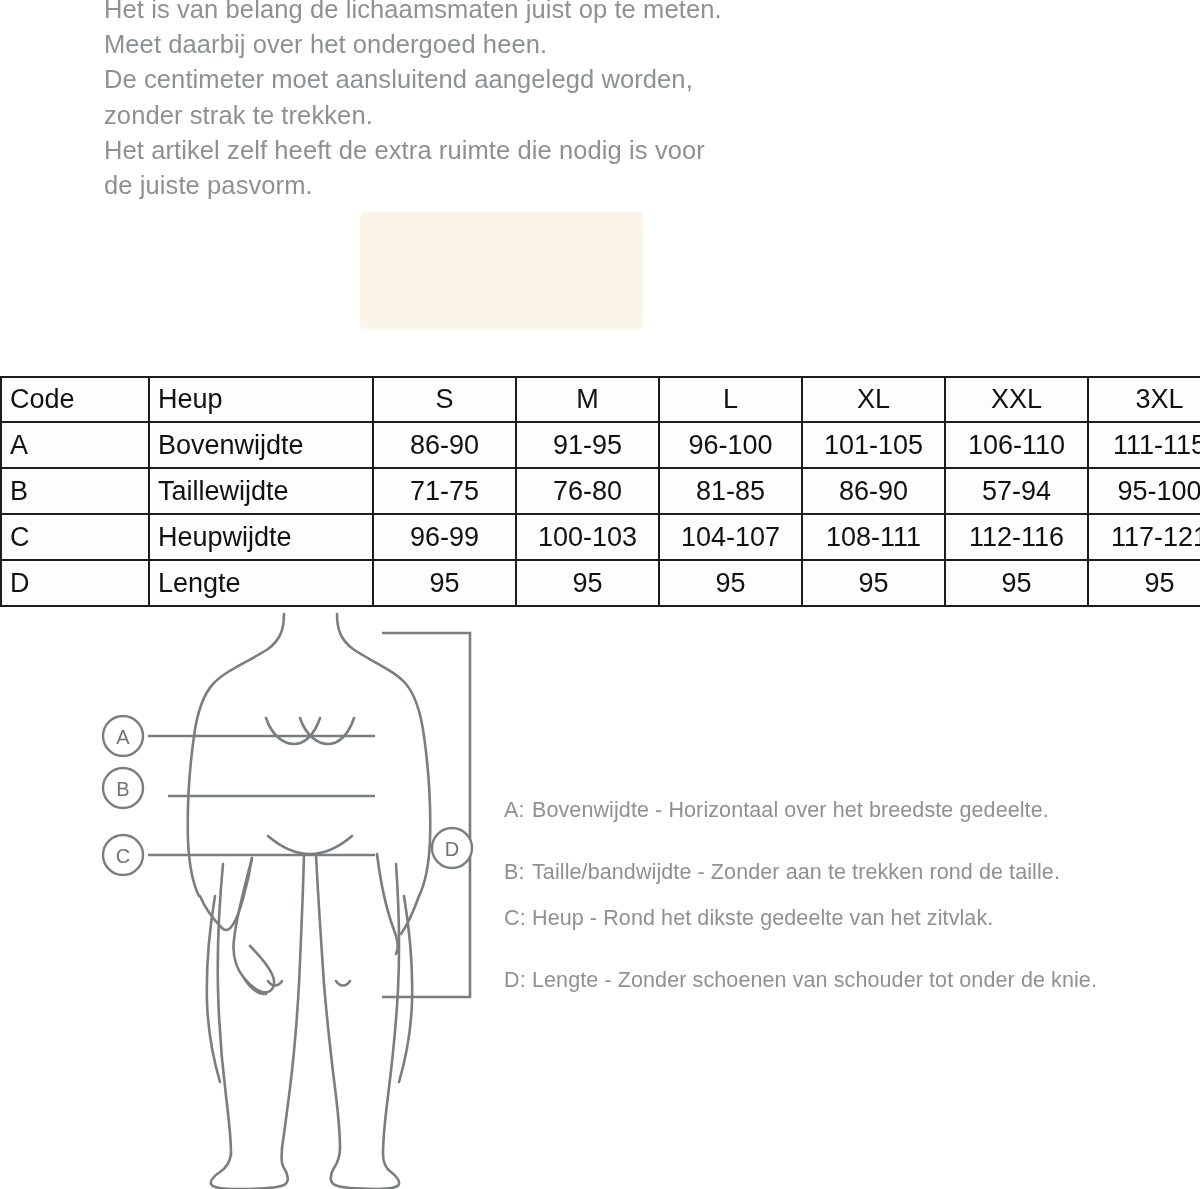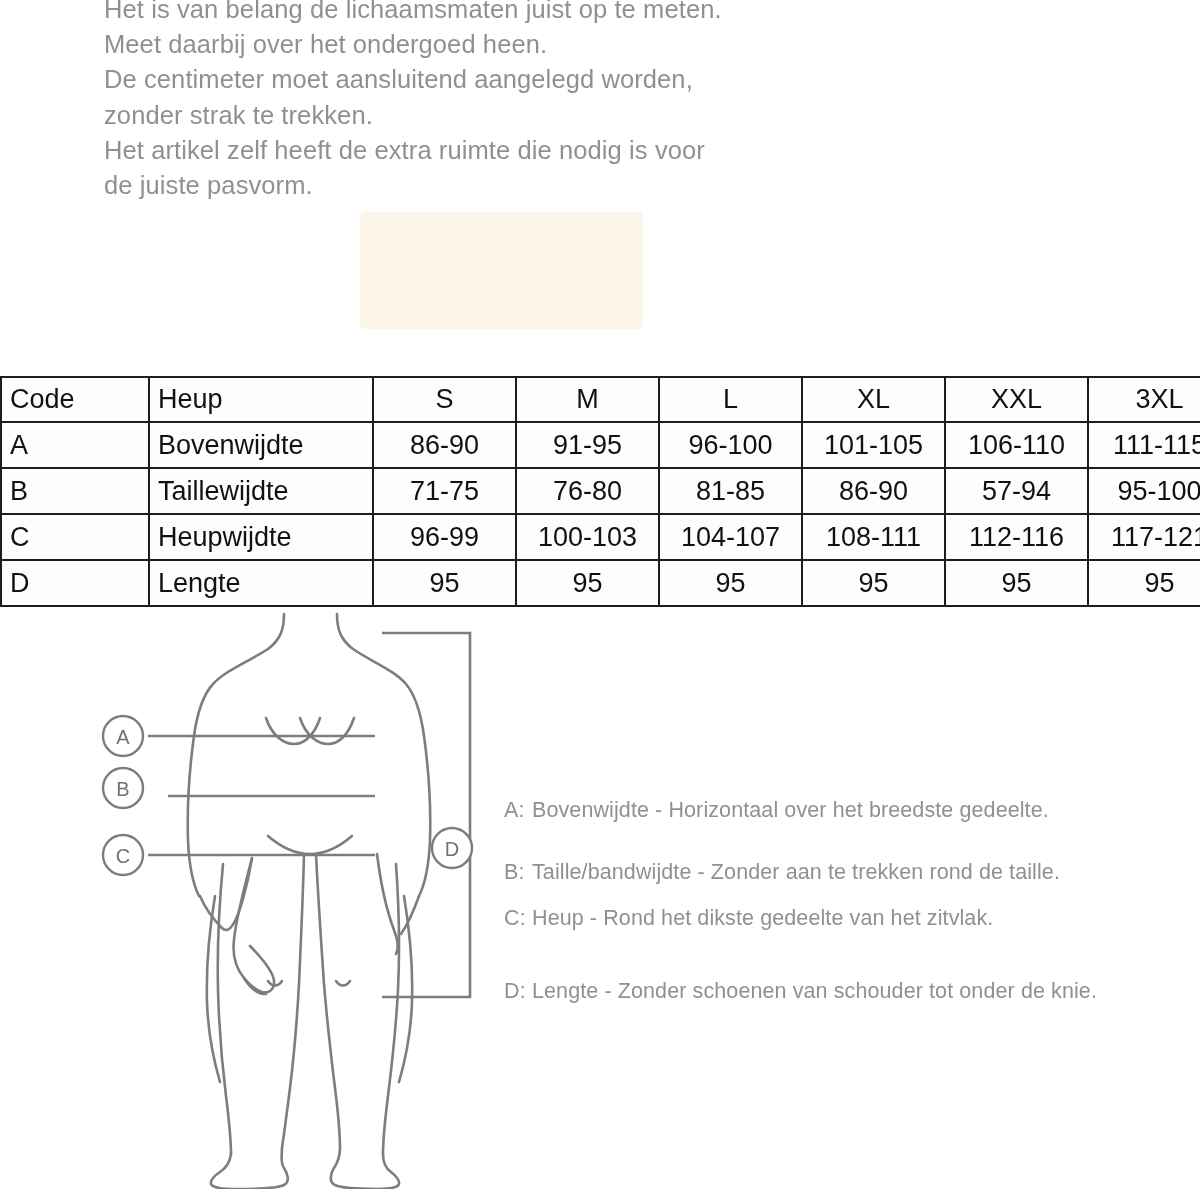--- a/index.html
+++ b/index.html
@@ -102,21 +102,21 @@
     position: absolute;
     white-space: nowrap;
     font-size: 21.5px;
     color: #8e9193;
     letter-spacing: 0.1px;
   }
   .legend-row .key { display: inline-block; width: 28px; }
   .legend-row:nth-child(1) { top: 0px; margin-top: 16px; }
   .legend-row:nth-child(2) { top: 62px; margin-top: 16px; }
   .legend-row:nth-child(3) { top: 124px; }
-  .legend-row:nth-child(4) { top: 186px; margin-top: 11px; }
+  .legend-row:nth-child(4) { top: 186px; }
 </style>
 </head>
 <body>
 
 <div id="page">
 
   <div id="intro">
     <span class="line">Het is van belang de lichaamsmaten juist op te meten.</span>
     <span class="line">Meet daarbij over het ondergoed heen.</span>
     <span class="line">De centimeter moet aansluitend aangelegd worden,</span>

